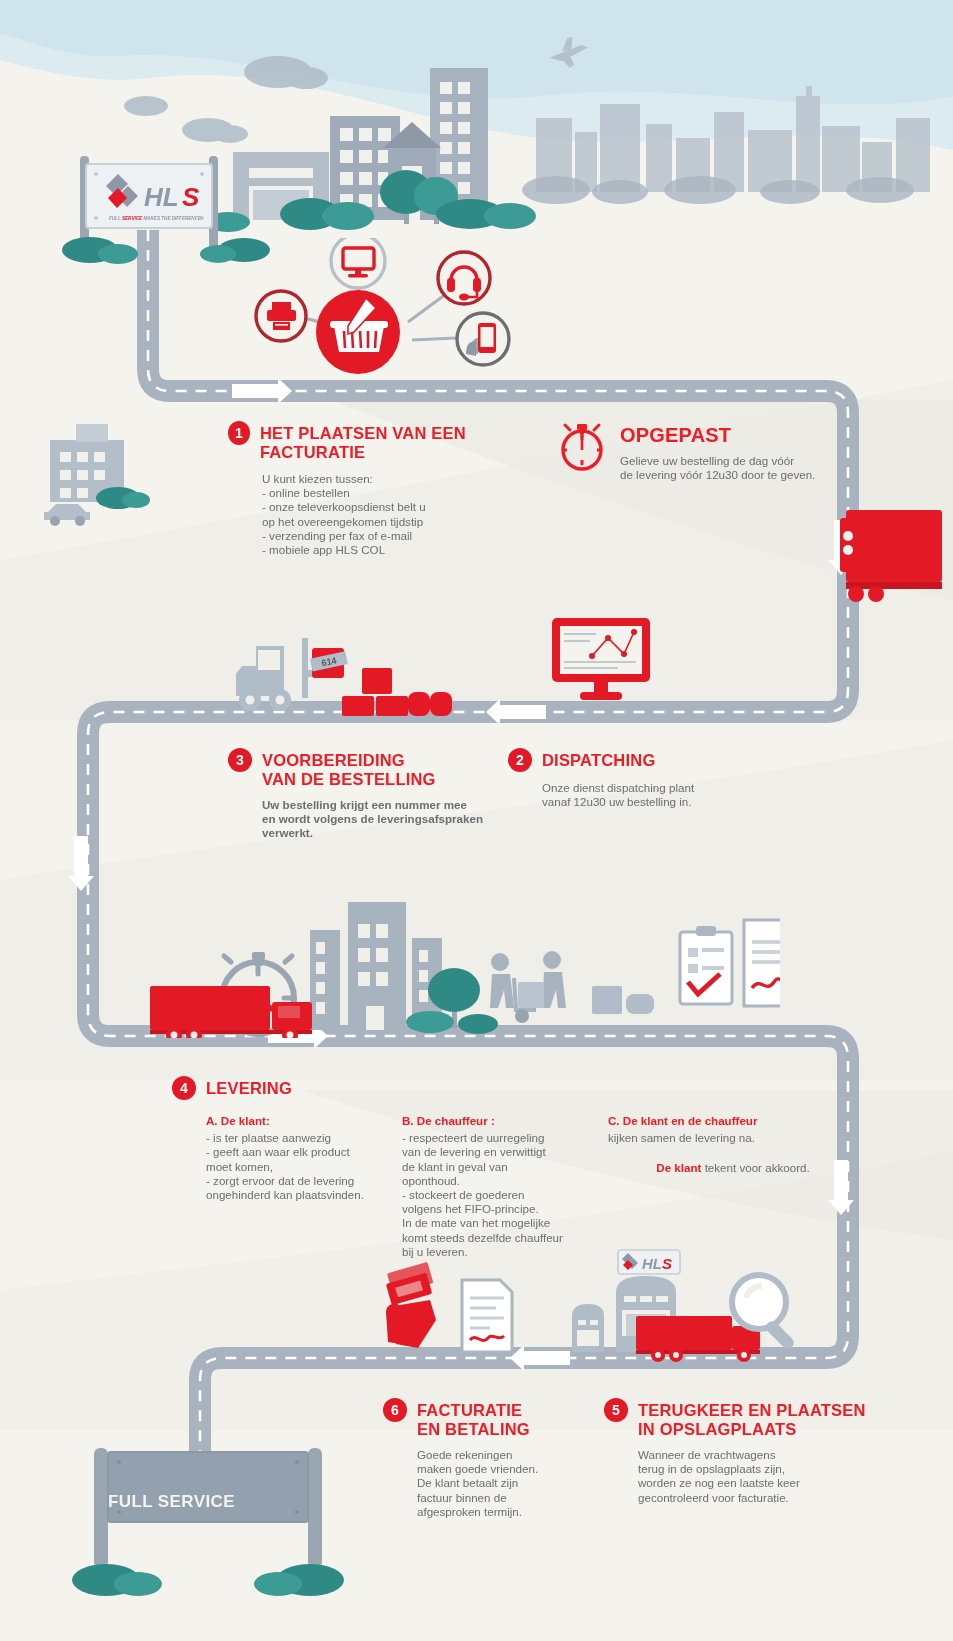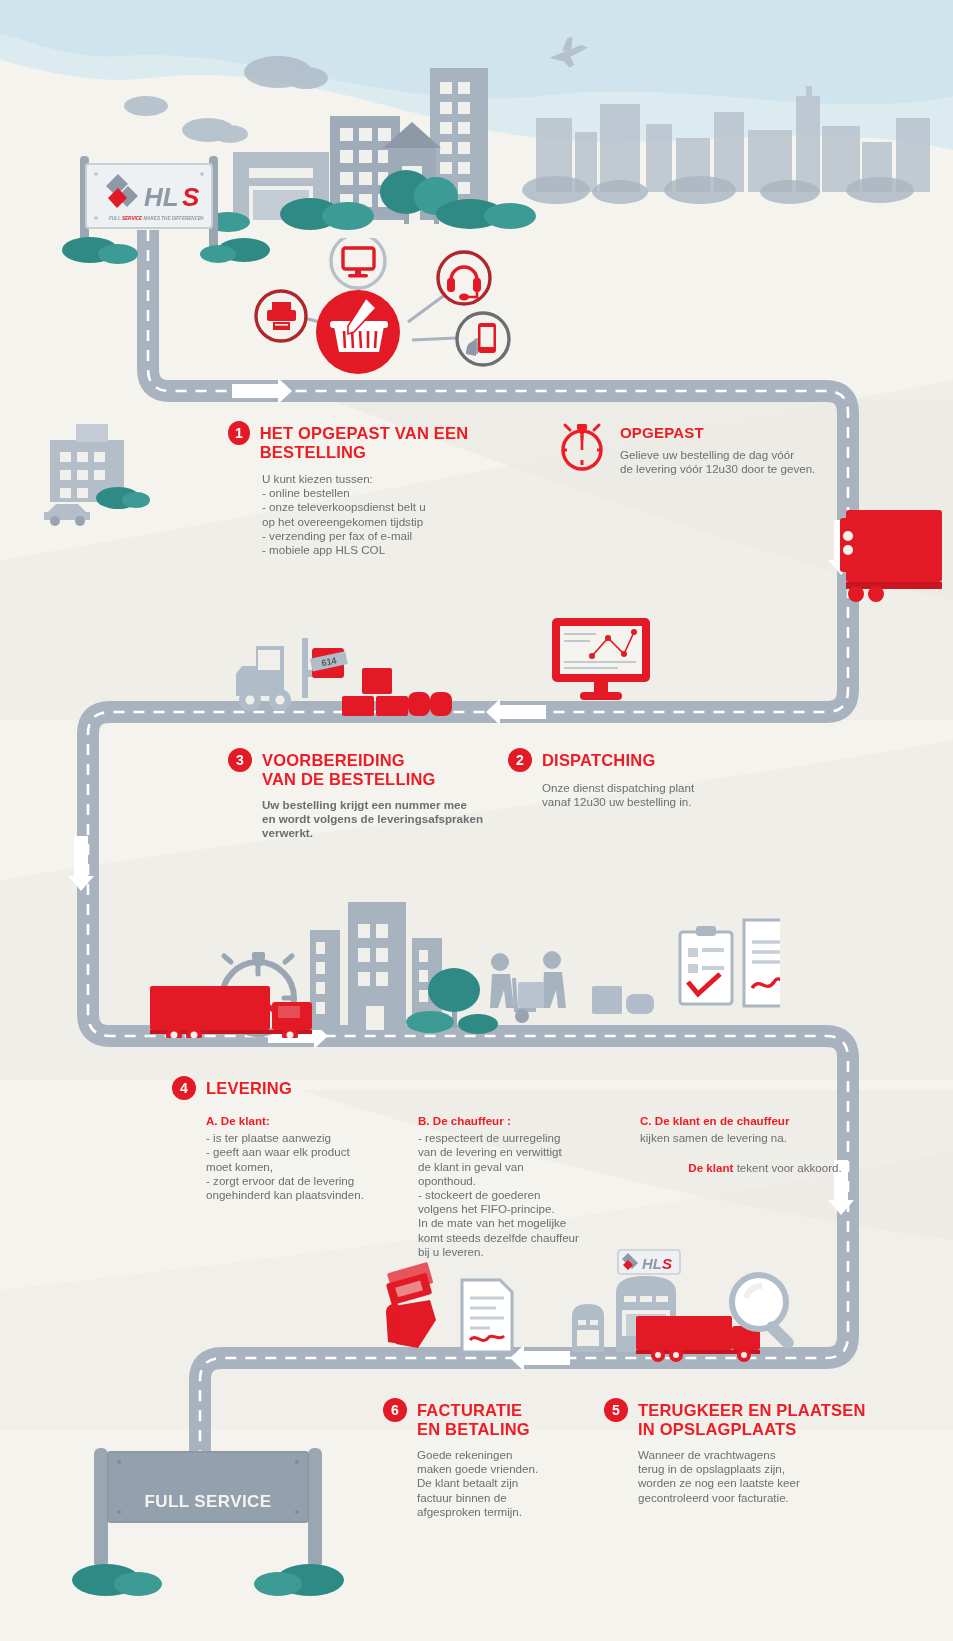--- a/index.html
+++ b/index.html
@@ -18,31 +18,31 @@
   
   .step-title{
     color:#ee1c25;font-weight:bold;font-size:16.5px;letter-spacing:.2px;
     line-height:19px;
   }
   .step-body{
     color:#6b6f72;font-size:11.6px;line-height:14.2px;
     white-space:pre-line;
   }
   .sub-head{color:#ee1c25;font-weight:bold;font-size:11.6px;line-height:14.2px;}
-  .warn-title{color:#ee1c25;font-weight:bold;font-size:15px;letter-spacing:.2px;}
+  .warn-title{color:#ee1c25;font-weight:bold;font-size:20px;letter-spacing:.2px;}
   .num-badge{
     width:24px;height:24px;border-radius:50%;background:#e31925;color:#fff;
     font-size:14px;font-weight:bold;display:flex;align-items:center;justify-content:center;
     box-shadow:inset 0 0 0 0 #fff;
   }
   .red-word{color:#ee1c25;font-weight:bold;}
 
   .sign-text{
     color:#f4f3ee;font-weight:bold;font-size:17px;line-height:21px;
-    text-align:center;letter-spacing:.4px;white-space:pre-line;
+    text-align:left;letter-spacing:.4px;white-space:pre-line;
   }
 </style>
 </head>
 <body>
 
 <div id="stage">
 
   <svg class="layer" viewBox="0 0 953 1641" width="953" height="1641" xmlns="http://www.w3.org/2000/svg">
     <defs>
       <clipPath id="clipAll">
@@ -274,21 +274,21 @@
           <line x1="138" y1="93" x2="137" y2="110"></line>
         </g>
         <path d="M128,60 L138,70 L116,94 L110,96 L110,88 Z" fill="#ffffff" stroke="#e31925" stroke-width="1.6"></path>
       </g>
     </svg>
   </div>
 
   <div class="abs" style="left:228px;top:421px;width:320px;">
     <div style="display:flex;align-items:flex-start;gap:10px;">
       <div class="num-badge">1</div>
-      <div class="step-title" style="padding-top:3px;">HET OPGEPAST VAN EEN BESTELLING</div>
+      <div class="step-title" style="padding-top:3px;">HET PLAATSEN VAN EEN FACTURATIE</div>
     </div>
     <div class="step-body" style="margin:10px 0 0 34px;">U kunt kiezen tussen:
 - online bestellen
 - onze televerkoopsdienst belt u
   op het overeengekomen tijdstip
 - verzending per fax of e-mail
 - mobiele app HLS COL</div>
   </div>
 
   <div class="abs" style="left:556px;top:418px;width:300px;">
@@ -493,21 +493,21 @@
         <path d="M666,96 L678,96 L672,110 Z" fill="#98a4b0"></path>
       </g>
     </g>
   </svg>
 
   <div class="abs" style="left:172px;top:1076px;width:740px;">
     <div style="display:flex;align-items:flex-start;gap:10px;">
       <div class="num-badge">4</div>
       <div class="step-title" style="padding-top:3px;">LEVERING</div>
     </div>
-    <div style="display:flex;gap:16px;margin:14px 0 12px 34px;">
+    <div style="display:flex;gap:0;margin:14px 0 12px 34px;">
       <div style="width:196px;">
         <div class="sub-head">A. De klant:</div>
         <div class="step-body" style="margin-top:3px;">- is ter plaatse aanwezig
 - geeft aan waar elk product
   moet komen,
 - zorgt ervoor dat de levering
   ongehinderd kan plaatsvinden.</div>
       </div>
       <div style="width:206px;">
         <div class="sub-head">B. De chauffeur :</div>

